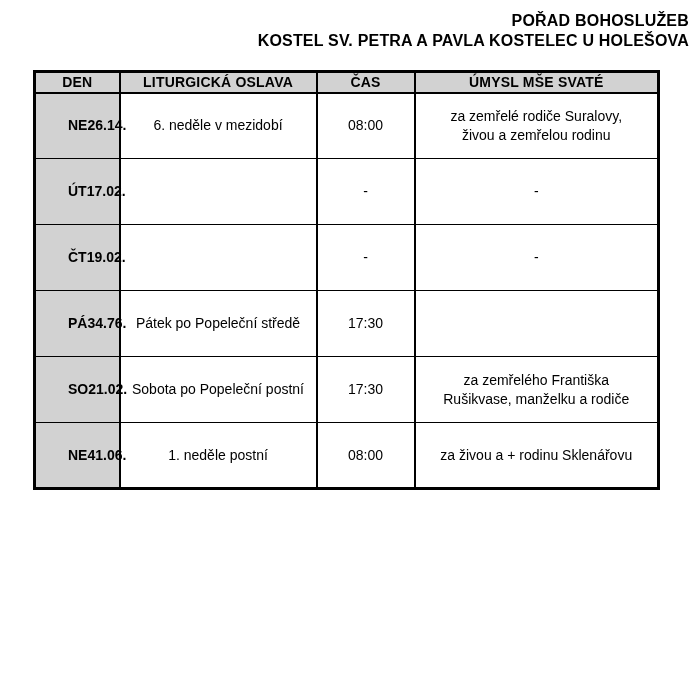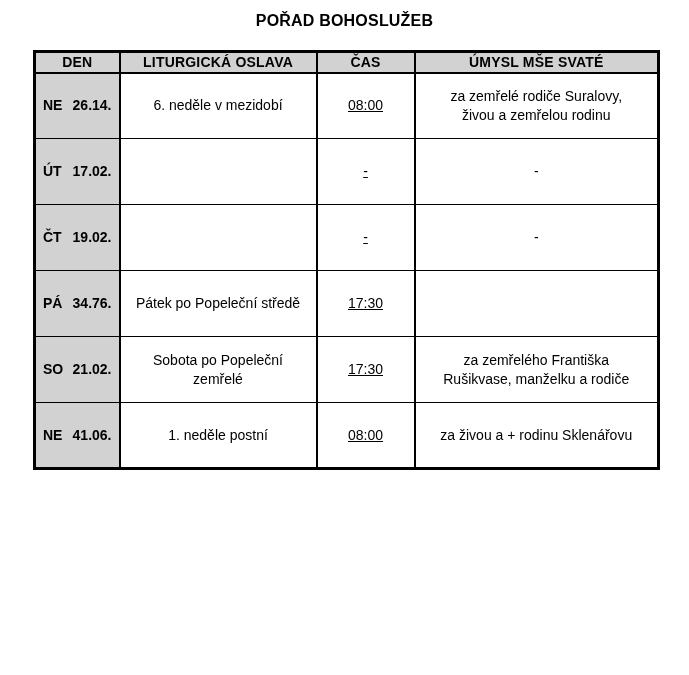--- a/index.html
+++ b/index.html
@@ -8,21 +8,21 @@
     padding: 0;
     background: #ffffff;
     width: 689px;
     height: 675px;
     font-family: "Liberation Sans", sans-serif;
     color: #000000;
     -webkit-font-smoothing: antialiased;
   }
   .titles {
     padding-top: 11px;
-    text-align: center;
+    text-align: right;
   }
   .title-main, .title-sub {
     font-size: 16px;
     font-weight: bold;
     line-height: 20px;
     letter-spacing: 0.2px;
   }
   .title-range {
     font-size: 15px;
     line-height: 20px;
@@ -67,32 +67,34 @@
   }
   td.day {
     background: #d2d2d2;
     font-weight: bold;
     padding: 0;
   }
   .day-inner {
     display: flex;
     justify-content: space-between;
     align-items: center;
-    padding: 0 7px;
+    padding: 0 21px;
     white-space: nowrap;
+    margin-left: 11px;
   }
   td.celebration { padding: 0 10px; }
-  td.time        { padding: 0 4px; text-decoration: underline; }
+  td.time        { padding: 0 4px; }
   td.intention   { padding: 0 17px; }
 </style>
 </head>
 <body>
 
 <div class="titles">
   <div class="title-main">POŘAD BOHOSLUŽEB</div>
+  <div class="title-sub">KOSTEL SV. PETRA A PAVLA KOSTELEC U HOLEŠOVA</div>
 </div>
 
 <table class="schedule">
   <colgroup>
     <col class="c-den">
       <col class="c-osl">
       <col class="c-cas">
       <col class="c-umysl">
   </colgroup>
   <thead>
@@ -148,21 +150,21 @@
       <td class="time">17:30</td>
       <td class="intention"></td>
     </tr>
     <tr>
       <td class="day">
         <div class="day-inner">
           <span>SO</span>
           <span>21.02.</span>
         </div>
       </td>
-      <td class="celebration">Sobota po Popeleční zemřelé</td>
+      <td class="celebration">Sobota po Popeleční postní</td>
       <td class="time">17:30</td>
       <td class="intention">za zemřelého Františka Rušikvase, manželku a rodiče</td>
     </tr>
     <tr>
       <td class="day">
         <div class="day-inner">
           <span>NE</span>
           <span>41.06.</span>
         </div>
       </td>

